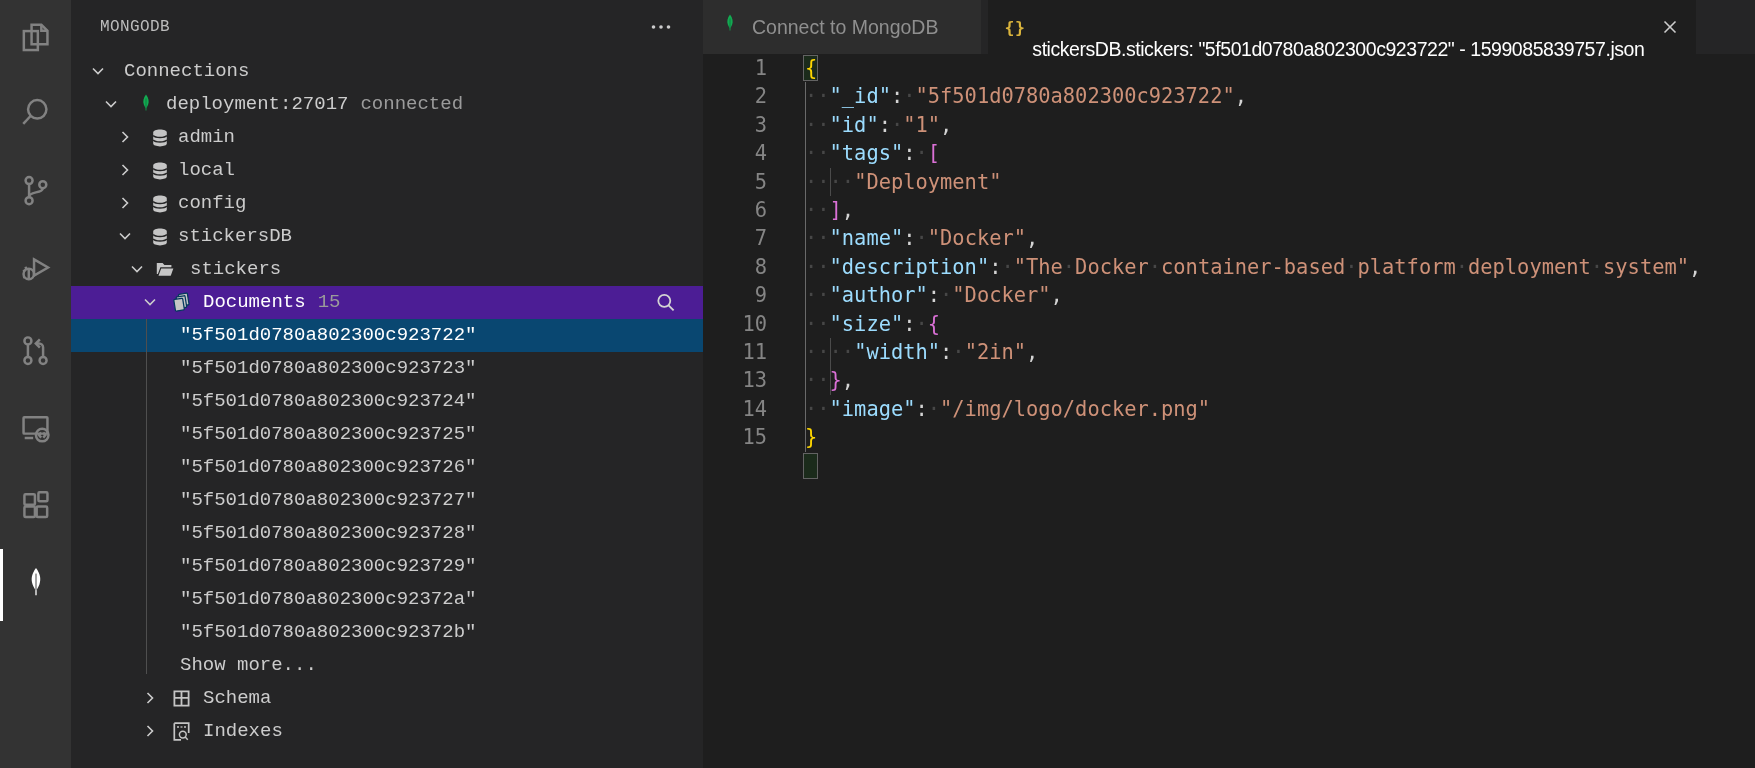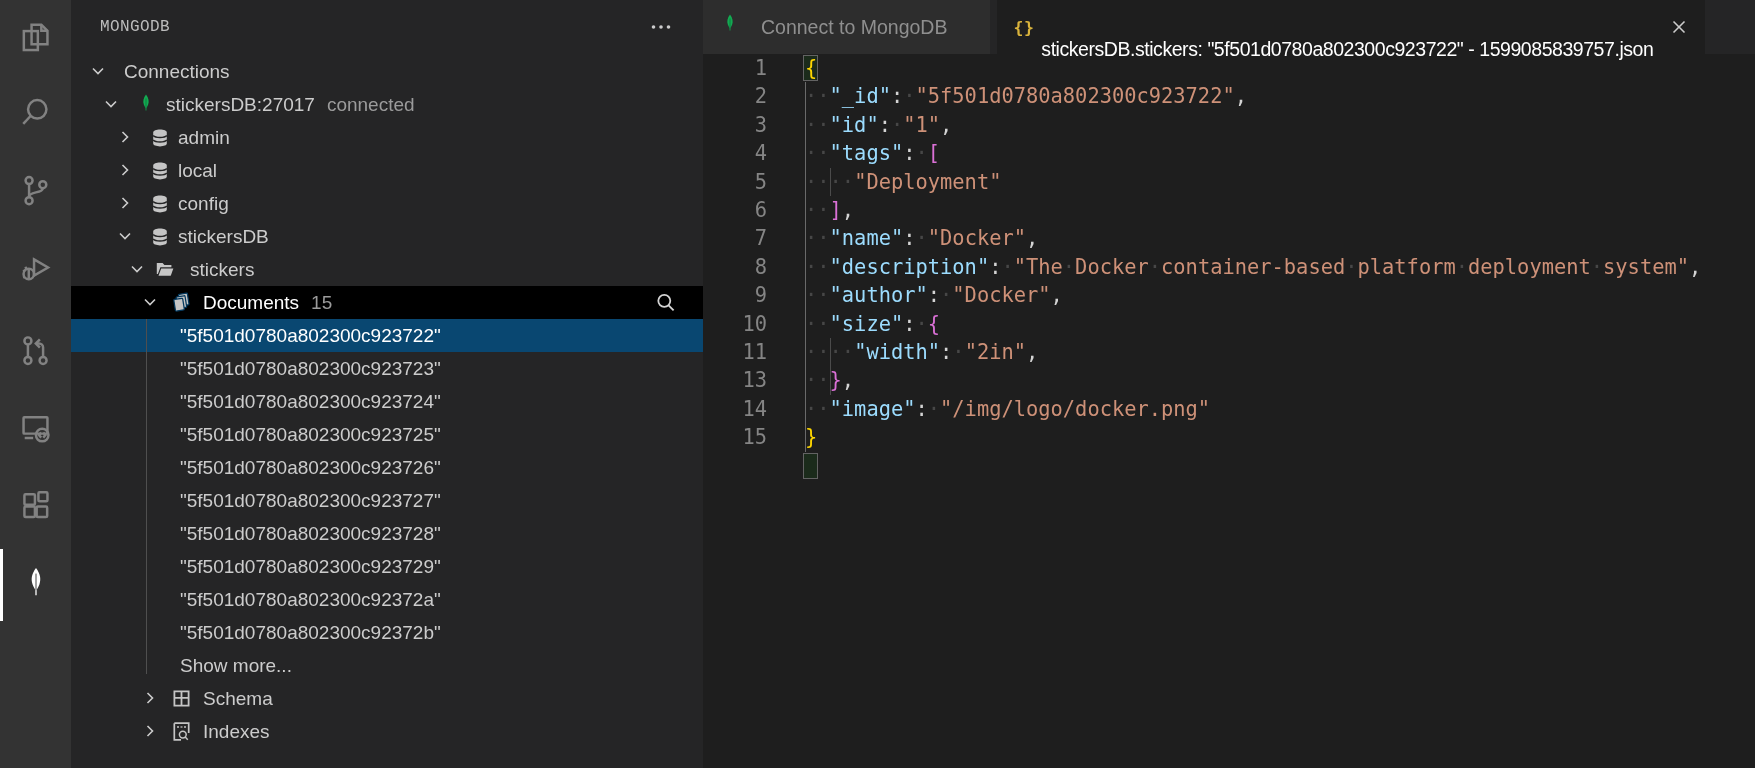--- a/index.html
+++ b/index.html
@@ -14,29 +14,29 @@
   .ab-item .stroke { stroke:#828282; fill:none; stroke-width:1.7; }
   .ab-item .fillg { fill:#828282; }
   .ab-item.active .fillg { fill:#ffffff; }
   .ab-active-bar { position:absolute; left:0; top:0; width:3px; height:72px; background:#ffffff; }
 
   
   #sidebar { width:632px; height:768px; background:#252526; position:relative; flex:none; }
   #sb-header { position:absolute; top:0; left:0; right:0; height:54px;font-family:Liberation Mono, monospace; }
   #sb-title { position:absolute; left:29px; top:18px; font-size:16px; letter-spacing:0.4px; color:#bcbcbc; }
   #sb-more { position:absolute; right:28px; top:14px; width:28px; height:26px; display:flex; align-items:center; justify-content:center; }
-  #tree { position:absolute; top:55px; left:0; right:0; }
+  #tree { position:absolute; top:55px; left:0; right:0;font-family:Liberation Mono, monospace; }
   .trow { position:relative; height:33px; width:632px; display:flex; align-items:center; white-space:nowrap; }
   .trow .tw { position:absolute; top:8px; width:16px; height:16px; display:flex; align-items:center; justify-content:center; }
   .trow .ticon { position:absolute; top:7px; width:18px; height:19px; display:flex; align-items:center; justify-content:center; }
   .trow .tlabel { position:absolute; top:0; line-height:33px; font-size:19px; color:#cccccc; }
   .trow .tdesc { font-size:19px; color:#9b9b9b; margin-left:12px; }
   .trow.sel-active { background:#094771; }
   .trow.sel-active .tlabel { color:#ffffff; }
-  .trow.sel-inactive { background:#000000; }
+  .trow.sel-inactive { background:#4c1d95; }
   .trow.sel-inactive .tlabel { color:#ffffff; }
   .trow .taction { position:absolute; right:26px; top:6px; width:22px; height:22px; }
   #tree-guide { position:absolute; width:1px; background:#4f4f4f; left:75px; }
 
   
   #editor { flex:1; height:768px; background:#1e1e1e; position:relative; }
   #tabbar { position:absolute; top:0; left:0; right:0; height:54px; background:#252526; display:flex; }
   .tab { height:54px; display:flex; align-items:center; flex:none; }
   .tab .tab-icon { flex:none; }
   .tab .tab-label { font-size:19.5px; }
@@ -176,21 +176,21 @@
             <svg width="16" height="16" viewBox="0 0 16 16">
               <polyline points="3,5.5 8,10.5 13,5.5" fill="none" stroke="#cccccc" stroke-width="1.6"></polyline>
             </svg>
           </span>
           <span class="ticon" style="left:66px">
             <svg width="14" height="22" viewBox="0 0 14 22">
               <path d="M7 0.5 C4.4 4 3.6 7.3 4.9 10.7 C5.5 12.2 6.3 13.3 6.6 14.4 L6.6 16.6 L7.4 16.6 L7.4 14.4 C7.7 13.3 8.5 12.2 9.1 10.7 C10.4 7.3 9.6 4 7 0.5 Z" fill="#13aa52"></path>
               <line x1="7" y1="4.5" x2="7" y2="14" stroke="#0c7a3d" stroke-width="0.9"></line>
             </svg>
           </span>
-          <span class="tlabel" style="left:95px"><span class="tname">stickersDB:27017</span><span class="tdesc">connected</span></span>
+          <span class="tlabel" style="left:95px"><span class="tname">deployment:27017</span><span class="tdesc">connected</span></span>
         </div>
         <div class="trow">
           <span class="tw" style="left:46px">
             <svg width="16" height="16" viewBox="0 0 16 16">
               <polyline points="5.5,3 10.5,8 5.5,13" fill="none" stroke="#cccccc" stroke-width="1.6"></polyline>
             </svg>
           </span>
           <span class="ticon" style="left:80px">
             <svg width="16" height="18" viewBox="0 0 16 18">
               <path fill="#c5c5c5" d="M1.2 3.4 C1.2 1.7 4.2 0.6 8 0.6 C11.8 0.6 14.8 1.7 14.8 3.4 L14.8 14.6 C14.8 16.3 11.8 17.4 8 17.4 C4.2 17.4 1.2 16.3 1.2 14.6 Z"></path>
@@ -350,21 +350,21 @@
       </div>
   </nav>
 
   <main id="editor">
     <div id="tabbar">
         <div class="tab inactive">
           <span class="tab-icon" style="margin-left:20px"><svg width="14" height="22" viewBox="0 0 14 22">
               <path d="M7 0.5 C4.4 4 3.6 7.3 4.9 10.7 C5.5 12.2 6.3 13.3 6.6 14.4 L6.6 16.6 L7.4 16.6 L7.4 14.4 C7.7 13.3 8.5 12.2 9.1 10.7 C10.4 7.3 9.6 4 7 0.5 Z" fill="#13aa52"></path>
               <line x1="7" y1="4.5" x2="7" y2="14" stroke="#0c7a3d" stroke-width="0.9"></line>
             </svg></span>
-          <span class="tab-label" style="margin-left:24px">Connect to MongoDB</span>
+          <span class="tab-label" style="margin-left:15px">Connect to MongoDB</span>
           <span style="width:43px;flex:none;"></span>
         </div>
         <div class="tab-sep"></div>
         <div class="tab active">
           <span class="tab-icon" style="margin-left:16px"><span style="font-family:'DejaVu Sans Mono',monospace;font-weight:bold;font-size:16.5px;color:#d9b33c;letter-spacing:0.5px;">{}</span></span>
           <span class="tab-label" style="margin-left:7px">stickersDB.stickers: "5f501d0780a802300c923722" - 1599085839757.json</span>
           <span class="tab-close">
             <svg width="20" height="20" viewBox="0 0 20 20">
               <line x1="4.5" y1="4.5" x2="15.5" y2="15.5" stroke="#cccccc" stroke-width="1.6"></line>
               <line x1="15.5" y1="4.5" x2="4.5" y2="15.5" stroke="#cccccc" stroke-width="1.6"></line>

